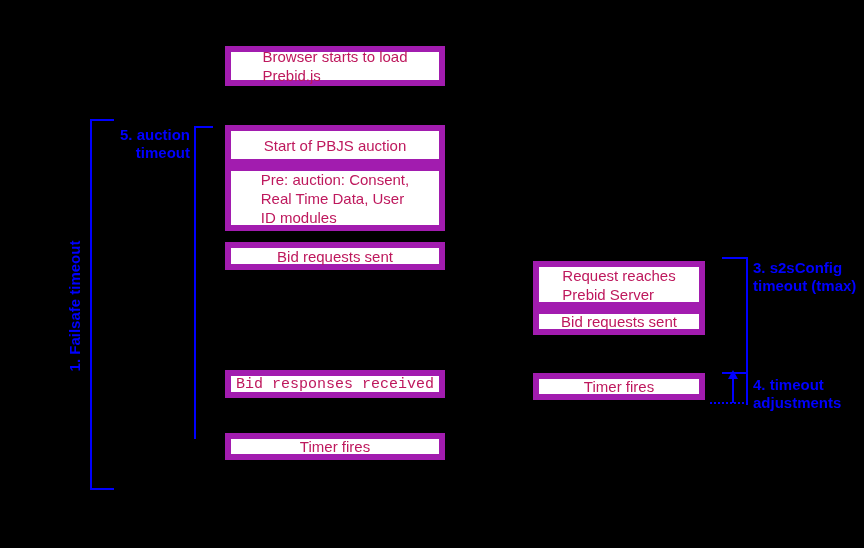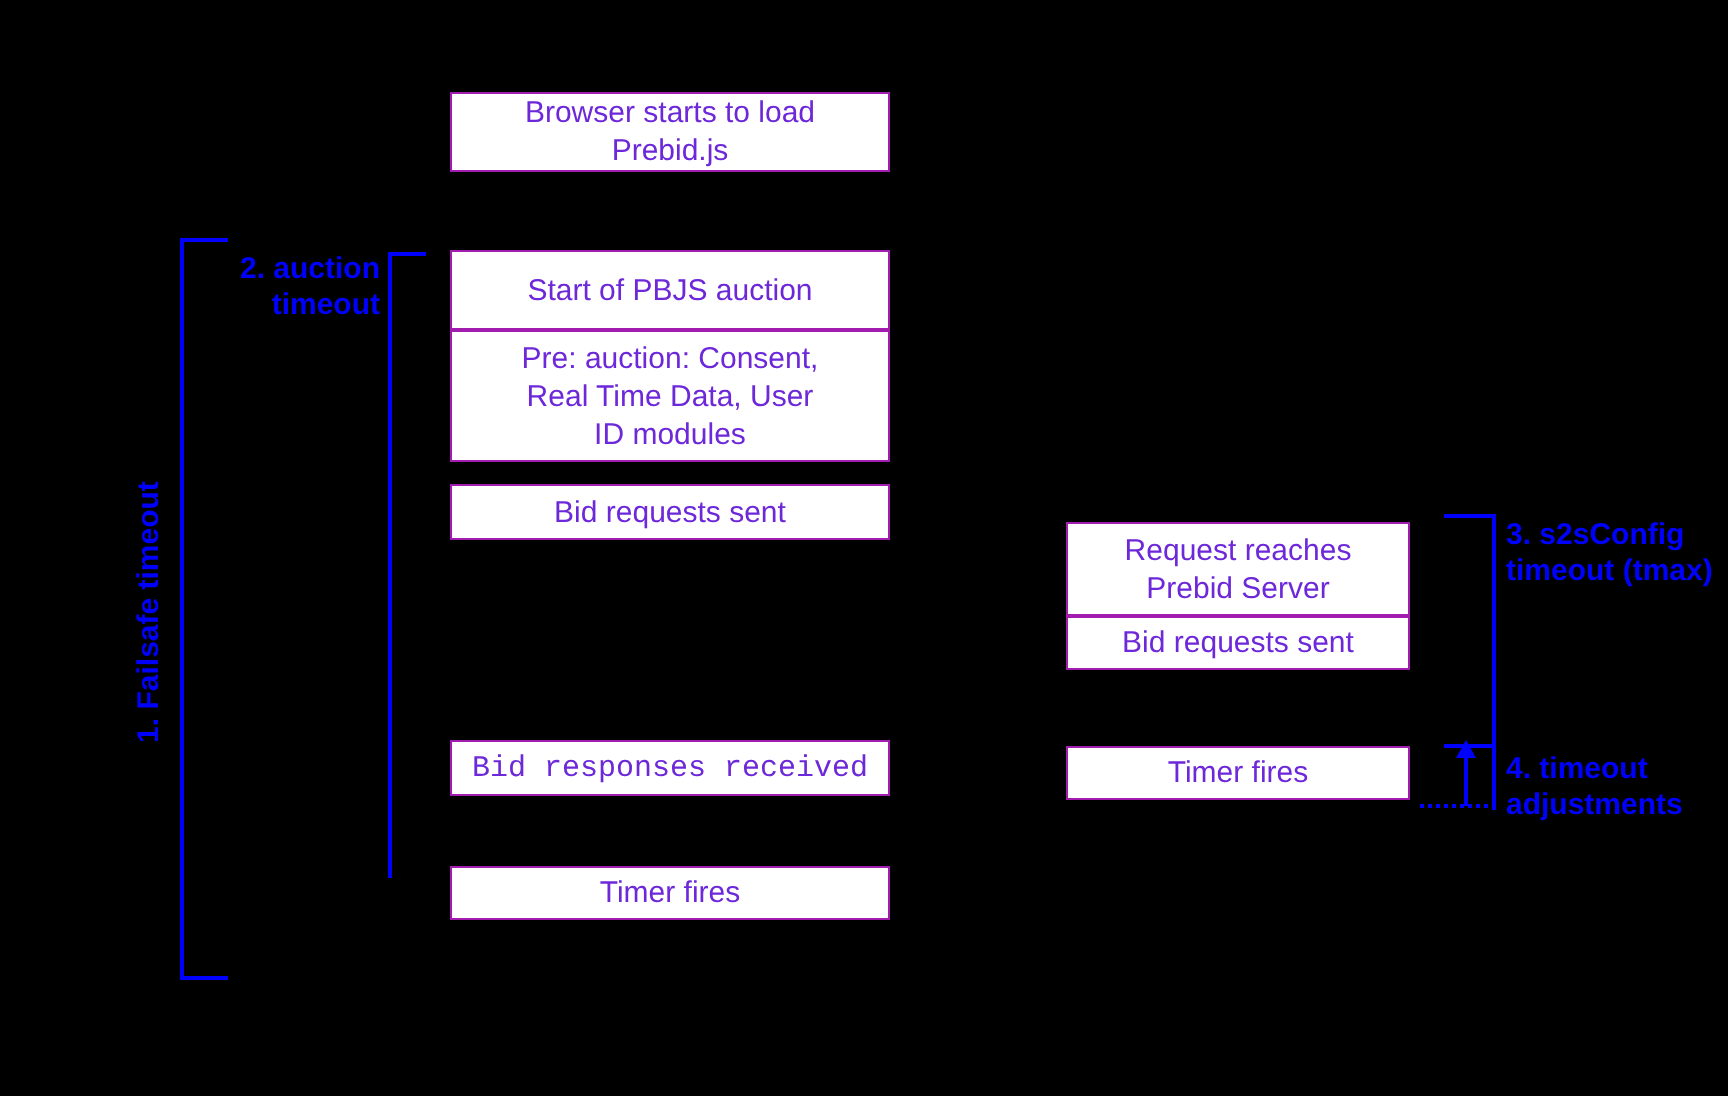--- a/index.html
+++ b/index.html
@@ -13,25 +13,25 @@
     height: 548px;
     background: #000000;
     overflow: hidden;
     font-family: "Liberation Sans", "DejaVu Sans", sans-serif;
   }
   
   .box {
     position: absolute;
     box-sizing: border-box;
     background: #ffffff;
-    border: 1px solid #a21caf;
-    color: #6d28d9;
+    border: 6px solid #a21caf;
+    color: #be185d;
     font-size: 15px;
     line-height: 19px;
-    text-align: center;
+    text-align: left;
     display: flex;
     align-items: center;
     justify-content: center;
     white-space: pre-line;
   }
   .col-left  { left: 225px; width: 220px; }
   .col-right { left: 533px; width: 172px; }
 
   #box-browser-load        { top: 46px;  height: 40px; }
   #box-start-auction       { top: 125px; height: 40px; }
@@ -139,21 +139,21 @@
 Prebid Server</div>
 
   <div class="box col-right" id="box-bid-requests-server">Bid requests sent</div>
 
   <div class="box col-right" id="box-timer-fires-server">Timer fires</div>
 
   <div id="failsafe-bracket"></div>
   <div class="blue-label" id="failsafe-label">1. Failsafe timeout</div>
 
   <div id="auction-bracket"></div>
-  <div class="blue-label" id="auction-label">2. auction
+  <div class="blue-label" id="auction-label">5. auction
 timeout</div>
 
   <div class="blue-line" id="s2s-vline"></div>
   <div class="blue-line" id="s2s-tick-top"></div>
   <div class="blue-line" id="s2s-tick-mid"></div>
   <div class="blue-label" id="s2s-label">3. s2sConfig
 timeout (tmax)</div>
 
   <div id="adjust-dotted"></div>
   <div class="blue-line" id="adjust-arrow-line"></div>

